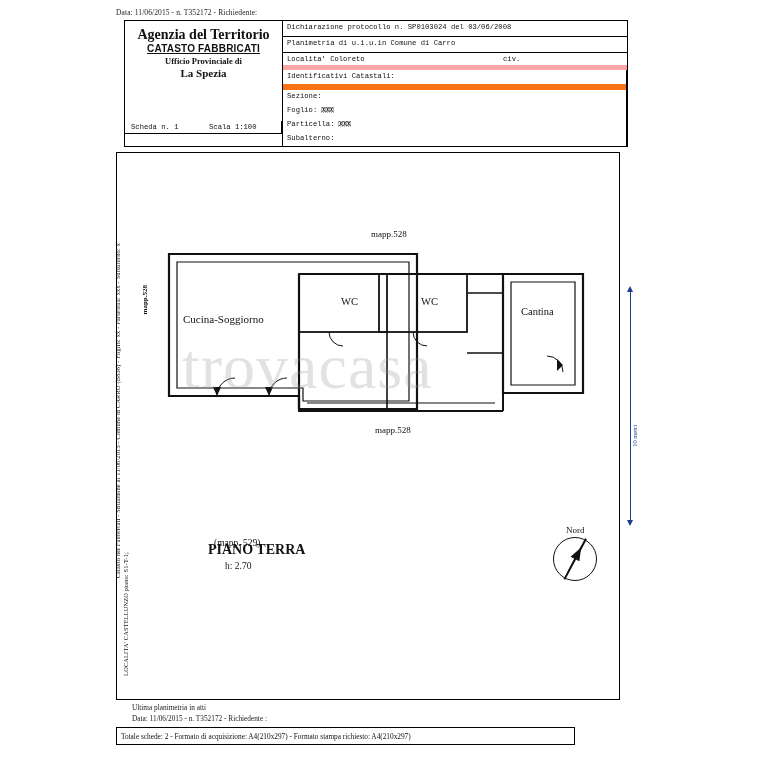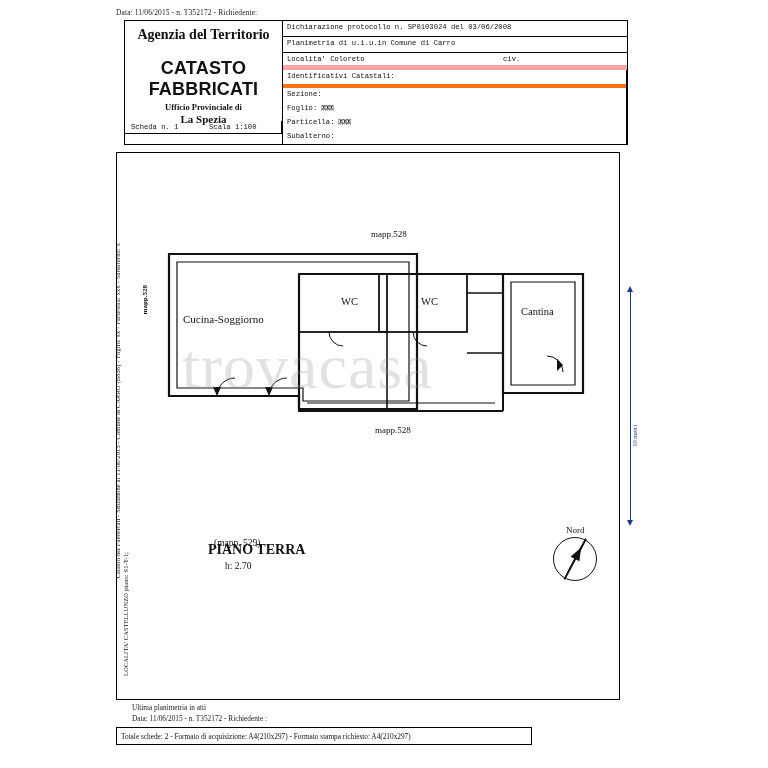--- a/index.html
+++ b/index.html
@@ -44,21 +44,21 @@
   }
   .hdr-top { display: flex; }
   .hdr-left {
     width: 158px;
     box-sizing: border-box;
     border-right: 1px solid #000;
     padding: 6px 4px 4px 4px;
     text-align: center;
   }
   .hdr-left .l1 { font-size: 14px; font-weight: bold; font-family: "Liberation Serif", serif; }
-  .hdr-left .l2 { font-size: 18px; font-weight: bold; letter-spacing: .2px; margin-top: 15px; font-family: "Liberation Sans", sans-serif;}
+  .hdr-left .l2 { font-size: 10px; font-weight: bold; letter-spacing: .2px; margin-top: 0; font-family: "Liberation Sans", sans-serif; text-decoration: underline;}
   .hdr-left .l3 { font-size: 8.5px; font-weight: bold; margin-top: 2px; font-family: "Liberation Serif", serif;}
   .hdr-left .l4 { font-size: 11px; font-weight: bold; margin-top: 1px; font-family: "Liberation Serif", serif;}
 
   .hdr-right {
     flex: 1;
     box-sizing: border-box;
     display: flex;
     flex-direction: column;
     font-family: "Liberation Mono", monospace;
     font-size: 7.2px;
@@ -83,21 +83,21 @@
   .hdr-grid .gr {
     width: 176px;
     box-sizing: border-box;
   }
   .gcell {
     padding: 1.5px 4px;
     font-family: "Liberation Mono", monospace;
     font-size: 7.2px;
     min-height: 11px;
   }
-  .gcell.b { border-bottom: 4px solid #f97316; }
+  .gcell.b { border-bottom: 6px solid #f97316; }
 
   
   .redact {
     display: inline-block;
     position: relative;
     color: #222;
     letter-spacing: -0.4px;
   }
   .redact::after {
     content: "";
@@ -186,21 +186,21 @@
     position: absolute;
     left: 116px;
     font-family: "Liberation Serif", serif;
     font-size: 7.3px;
     color: #222;
     padding-left: 16px;
   }
   .footer-box {
     position: absolute;
     left: 116px; top: 727px;
-    width: 416px; height: 18px;
+    width: 459px; height: 18px;
     border: 1px solid #000;
     box-sizing: border-box;
     display: flex;
     align-items: center;
     padding-left: 4px;
     font-family: "Liberation Serif", serif;
     font-size: 7.3px;
   }
 
   

